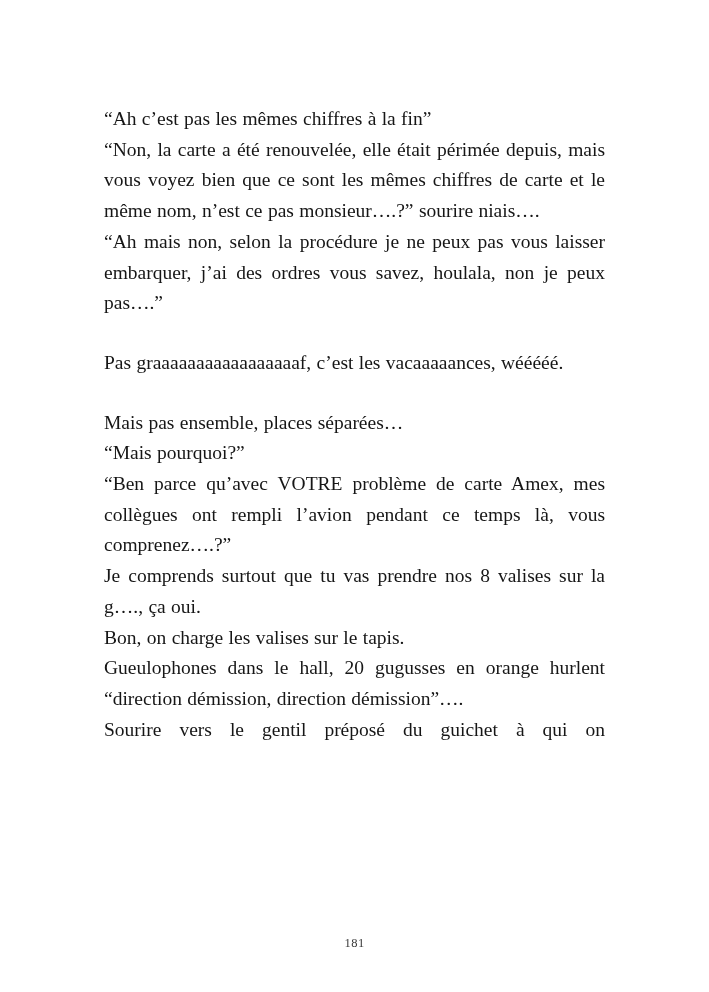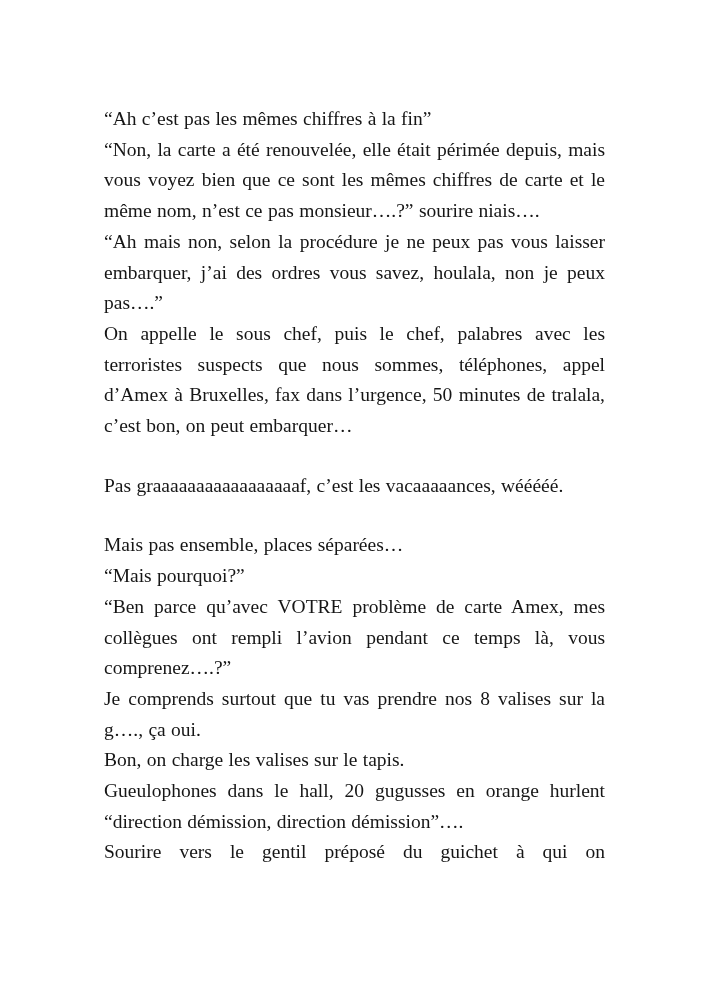--- a/index.html
+++ b/index.html
@@ -47,23 +47,23 @@
   }
 </style>
 </head>
 <body>
 
 <div class="page">
   <div class="text-block" id="paragraphs">
       <p class="para">“Ah c’est pas les mêmes chiffres à la fin”</p>
       <p class="para">“Non, la carte a été renouvelée, elle était périmée depuis, mais vous voyez bien que ce sont les mêmes chiffres de carte et le même nom, n’est ce pas monsieur….?” sourire niais….</p>
       <p class="para">“Ah mais non, selon la procédure je ne peux pas vous laisser embarquer, j’ai des ordres vous savez, houlala, non je peux pas….”</p>
-      <p class="para">On appelle le sous chef, puis le chef, palabres avec les terroristes suspects que nous sommes, téléphones, appel d’Amex à Bruxelles, fax dans l’urgence, 50 minutes de tralala, c’est bon, on peut embarquer…</p>
       <p class="para gap">Pas graaaaaaaaaaaaaaaaaf, c’est les vacaaaaances, wééééé.</p>
       <p class="para gap">Mais pas ensemble, places séparées…</p>
       <p class="para">“Mais pourquoi?”</p>
       <p class="para">“Ben parce qu’avec VOTRE problème de carte Amex, mes collègues ont rempli l’avion pendant ce temps là, vous comprenez….?”</p>
       <p class="para">Je comprends surtout que tu vas prendre nos 8 valises sur la g…., ça oui.</p>
       <p class="para">Bon, on charge les valises sur le tapis.</p>
       <p class="para">Gueulophones dans le hall, 20 gugusses en orange hurlent “direction démission, direction démission”….</p>
       <p class="para stretch-last">Sourire vers le gentil préposé du guichet à qui on</p>
     </div>
+  <div class="page-number">181</div>
 </div>
 
 </body></html>

